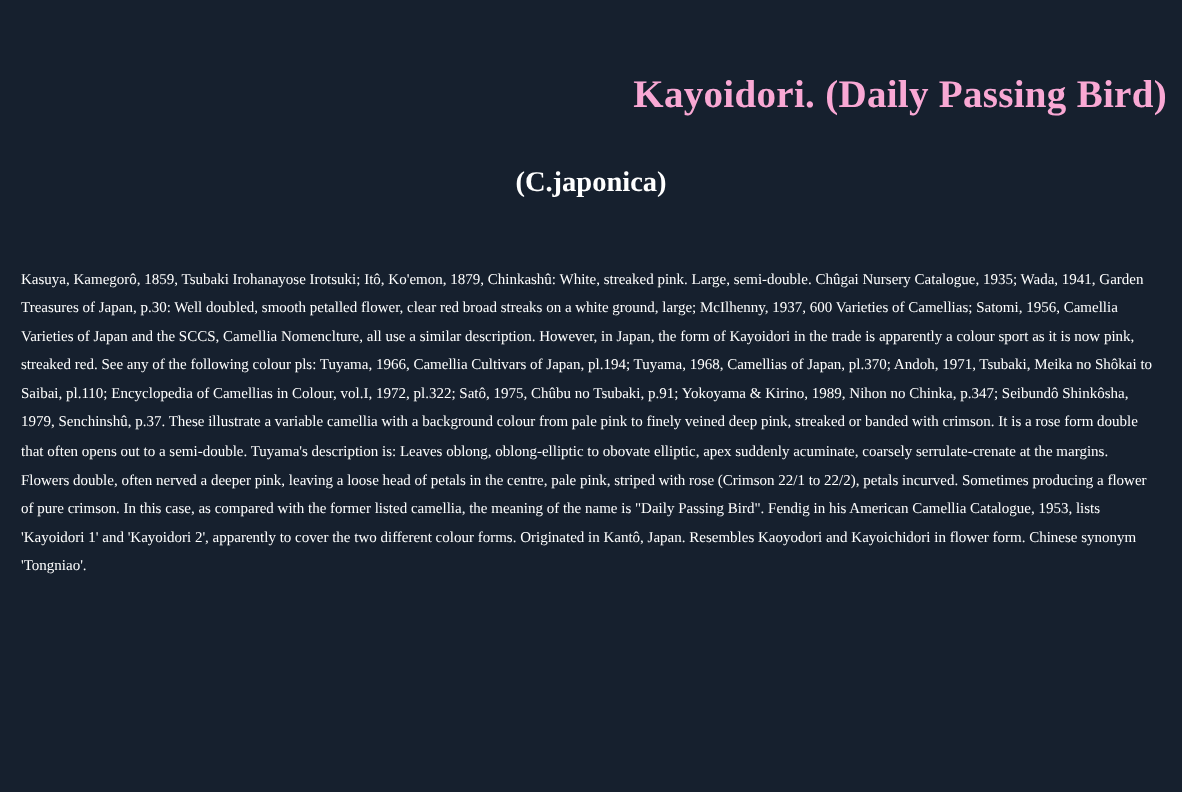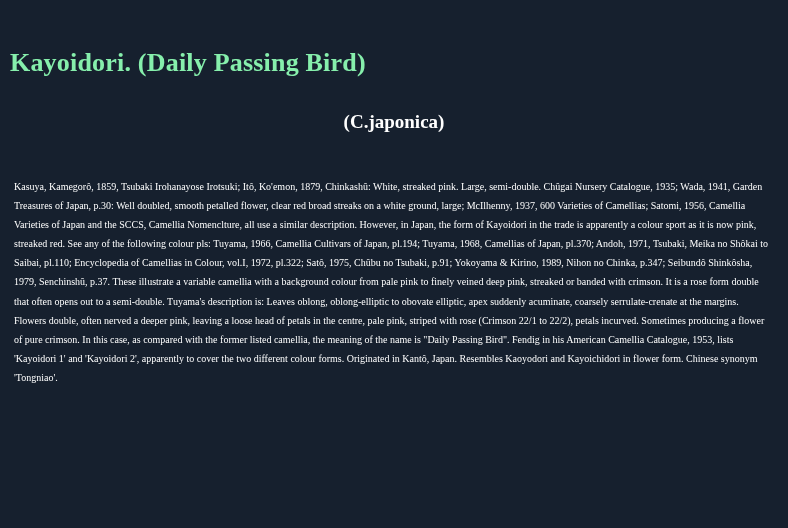--- a/index.html
+++ b/index.html
@@ -17,22 +17,22 @@
   .page {
     box-sizing: border-box;
     width: 788px;
     height: 528px;
     padding: 8px 10px 10px 10px;
     display: flex;
     flex-direction: column;
   }
   .title {
     margin-top: 40px;
-    text-align: left;
-    color: #86efac;
+    text-align: right;
+    color: #f9a8d4;
     font-weight: bold;
     font-size: 26px;
     line-height: 30px;
     letter-spacing: 0.2px;
   }
   .subtitle {
     text-align: center;
     color: #ffffff;
     font-weight: bold;
     font-size: 19px;

